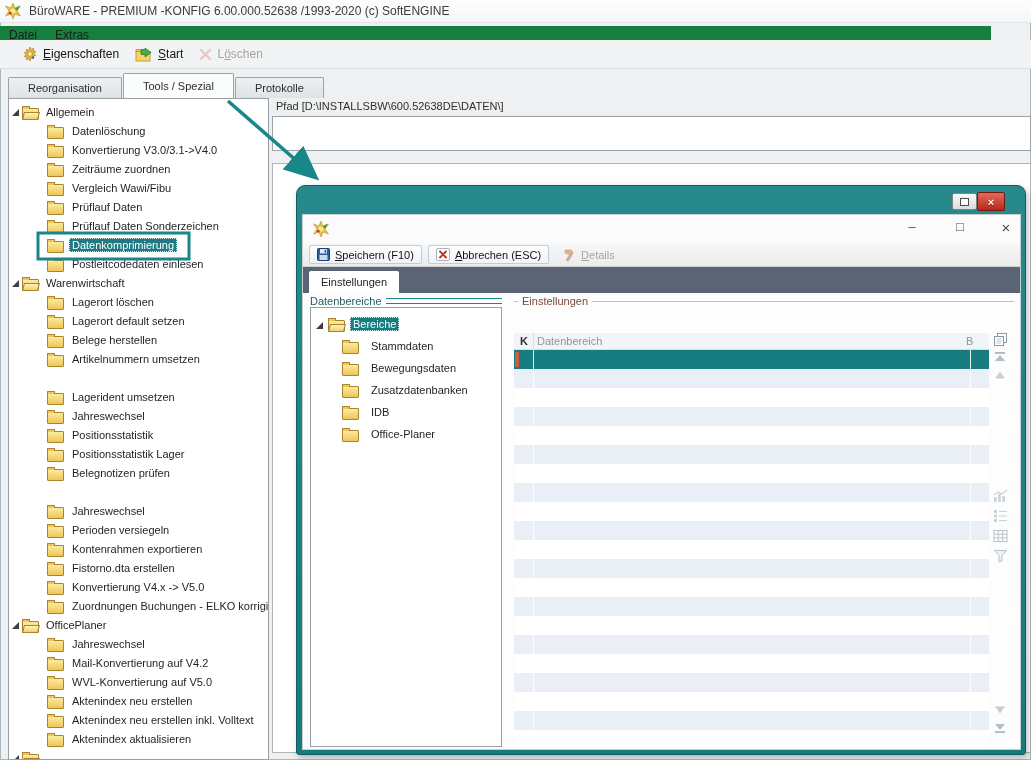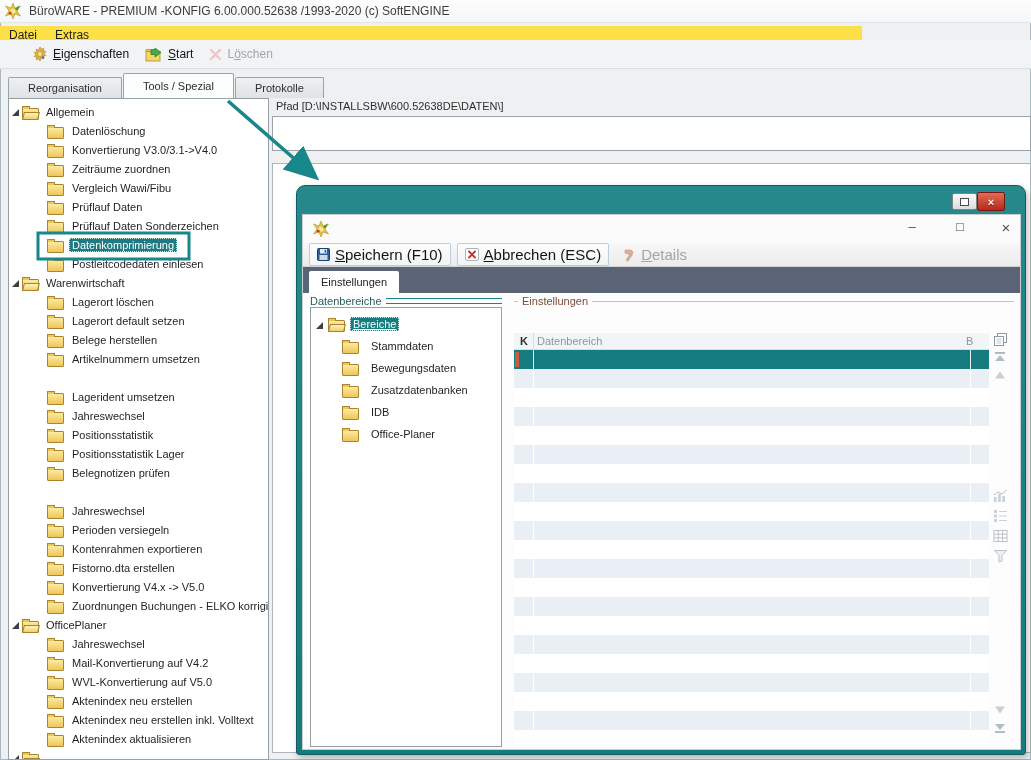--- a/index.html
+++ b/index.html
@@ -7,45 +7,45 @@
   #stage{position:relative;width:1031px;height:760px;background:#eef0f1;overflow:hidden;
          outline:1px solid #a9b7c0;outline-offset:-1px;}
   .abs{position:absolute;}
   .mn{text-decoration:underline;}
 
   
   #titlebar{left:0;top:0;width:1031px;height:22px;background:linear-gradient(#fdfdfd,#f4f6f7);
             display:flex;align-items:center;border-bottom:1px solid #e3e6e8;}
   #titlebar .appicon{margin:0 8px 0 5px;width:16px;height:16px;}
   #titlebar .ttl{font-size:12px;color:#3c3c3c;}
-  #menubar{left:0;top:26px;width:862px;height:18px;display:flex;align-items:center;background:#fde047;}
+  #menubar{left:0;top:26px;width:991px;height:18px;display:flex;align-items:center;background:#15803d;}
   .menu-item{padding:1px 9px;font-size:12px;color:#1d1d1d;cursor:default;}
   #main-toolbar{left:0;top:40px;width:1031px;height:29px;background:#f1f3f4;border-bottom:1px solid #dcdfe1;
-                display:flex;align-items:center;padding-left:24px;box-sizing:border-box;}
+                display:flex;align-items:center;padding-left:14px;box-sizing:border-box;}
   .tb-btn{display:inline-flex;align-items:center;gap:5px;padding:3px 8px;font-size:12px;color:#141414;border-radius:2px;}
   .tb-btn .tb-icon{display:inline-flex;align-items:center;}
   .tb-btn.disabled{color:#a5a5a5;}
-  #dlg-toolbar .tb-btn{font-size:15px;padding:2px 7px;}
+  #dlg-toolbar .tb-btn{font-size:11px;padding:2px 7px;}
   #dlg-toolbar .tb-btn.framed{border:1px solid #b9cfdf;background:linear-gradient(#fdfdfd,#f0f4f7);}
 
   
   #main-tabs{left:8px;top:69px;height:29px;display:flex;align-items:flex-end;}
   .tab{display:flex;align-items:center;justify-content:center;height:20px;padding:0 19px;
        background:linear-gradient(#eef0f1,#dfe3e5);border:1px solid #9aa3a9;border-bottom:none;
        font-size:11px;color:#2c2c2c;border-radius:2px 2px 0 0;margin-right:1px;}
   .tab.active{height:24px;background:#fbfcfc;position:relative;z-index:3;}
 
   
   #tree-panel{left:8px;top:98px;width:261px;height:662px;background:#fff;border:1px solid #97a0a6;
               box-sizing:border-box;overflow:hidden;z-index:2;}
   #main-tree{position:relative;width:100%;height:100%;}
   .trow{position:absolute;left:0;right:0;height:19px;}
   .trow .lbl{position:absolute;top:2px;font-size:11px;color:#1f1f1f;white-space:nowrap;padding:1px 3px;}
   .trow .lbl.sel-main{background:#1f7a83;color:#fff;outline:1px dotted #cfe9e9;outline-offset:-1px;}
-  .trow .lbl.sel-dlg{background:#157e80;color:#fff;outline:1px dotted #d5ecec;outline-offset:-1px;text-decoration:underline;}
+  .trow .lbl.sel-dlg{background:#157e80;color:#fff;outline:1px dotted #d5ecec;outline-offset:-1px;}
   .expander{position:absolute;top:6px;width:0;height:0;border-left:7px solid transparent;border-bottom:7px solid #3f3f3f;}
   .folder{position:absolute;top:5px;width:15px;height:10px;background:linear-gradient(#fcea9d,#eec65a);
           border:1px solid #a8842e;border-radius:1px;}
   .folder::before{content:"";position:absolute;top:-3px;left:-1px;width:6px;height:2px;background:#eec65a;
           border:1px solid #a8842e;border-bottom:none;border-radius:1px 1px 0 0;}
   .folder.open::after{content:"";position:absolute;left:-1px;bottom:-1px;width:14px;height:6px;
           background:linear-gradient(#fdf3c0,#f0cf6e);border:1px solid #a8842e;
           transform:skewX(-14deg);transform-origin:bottom left;}
 
   

